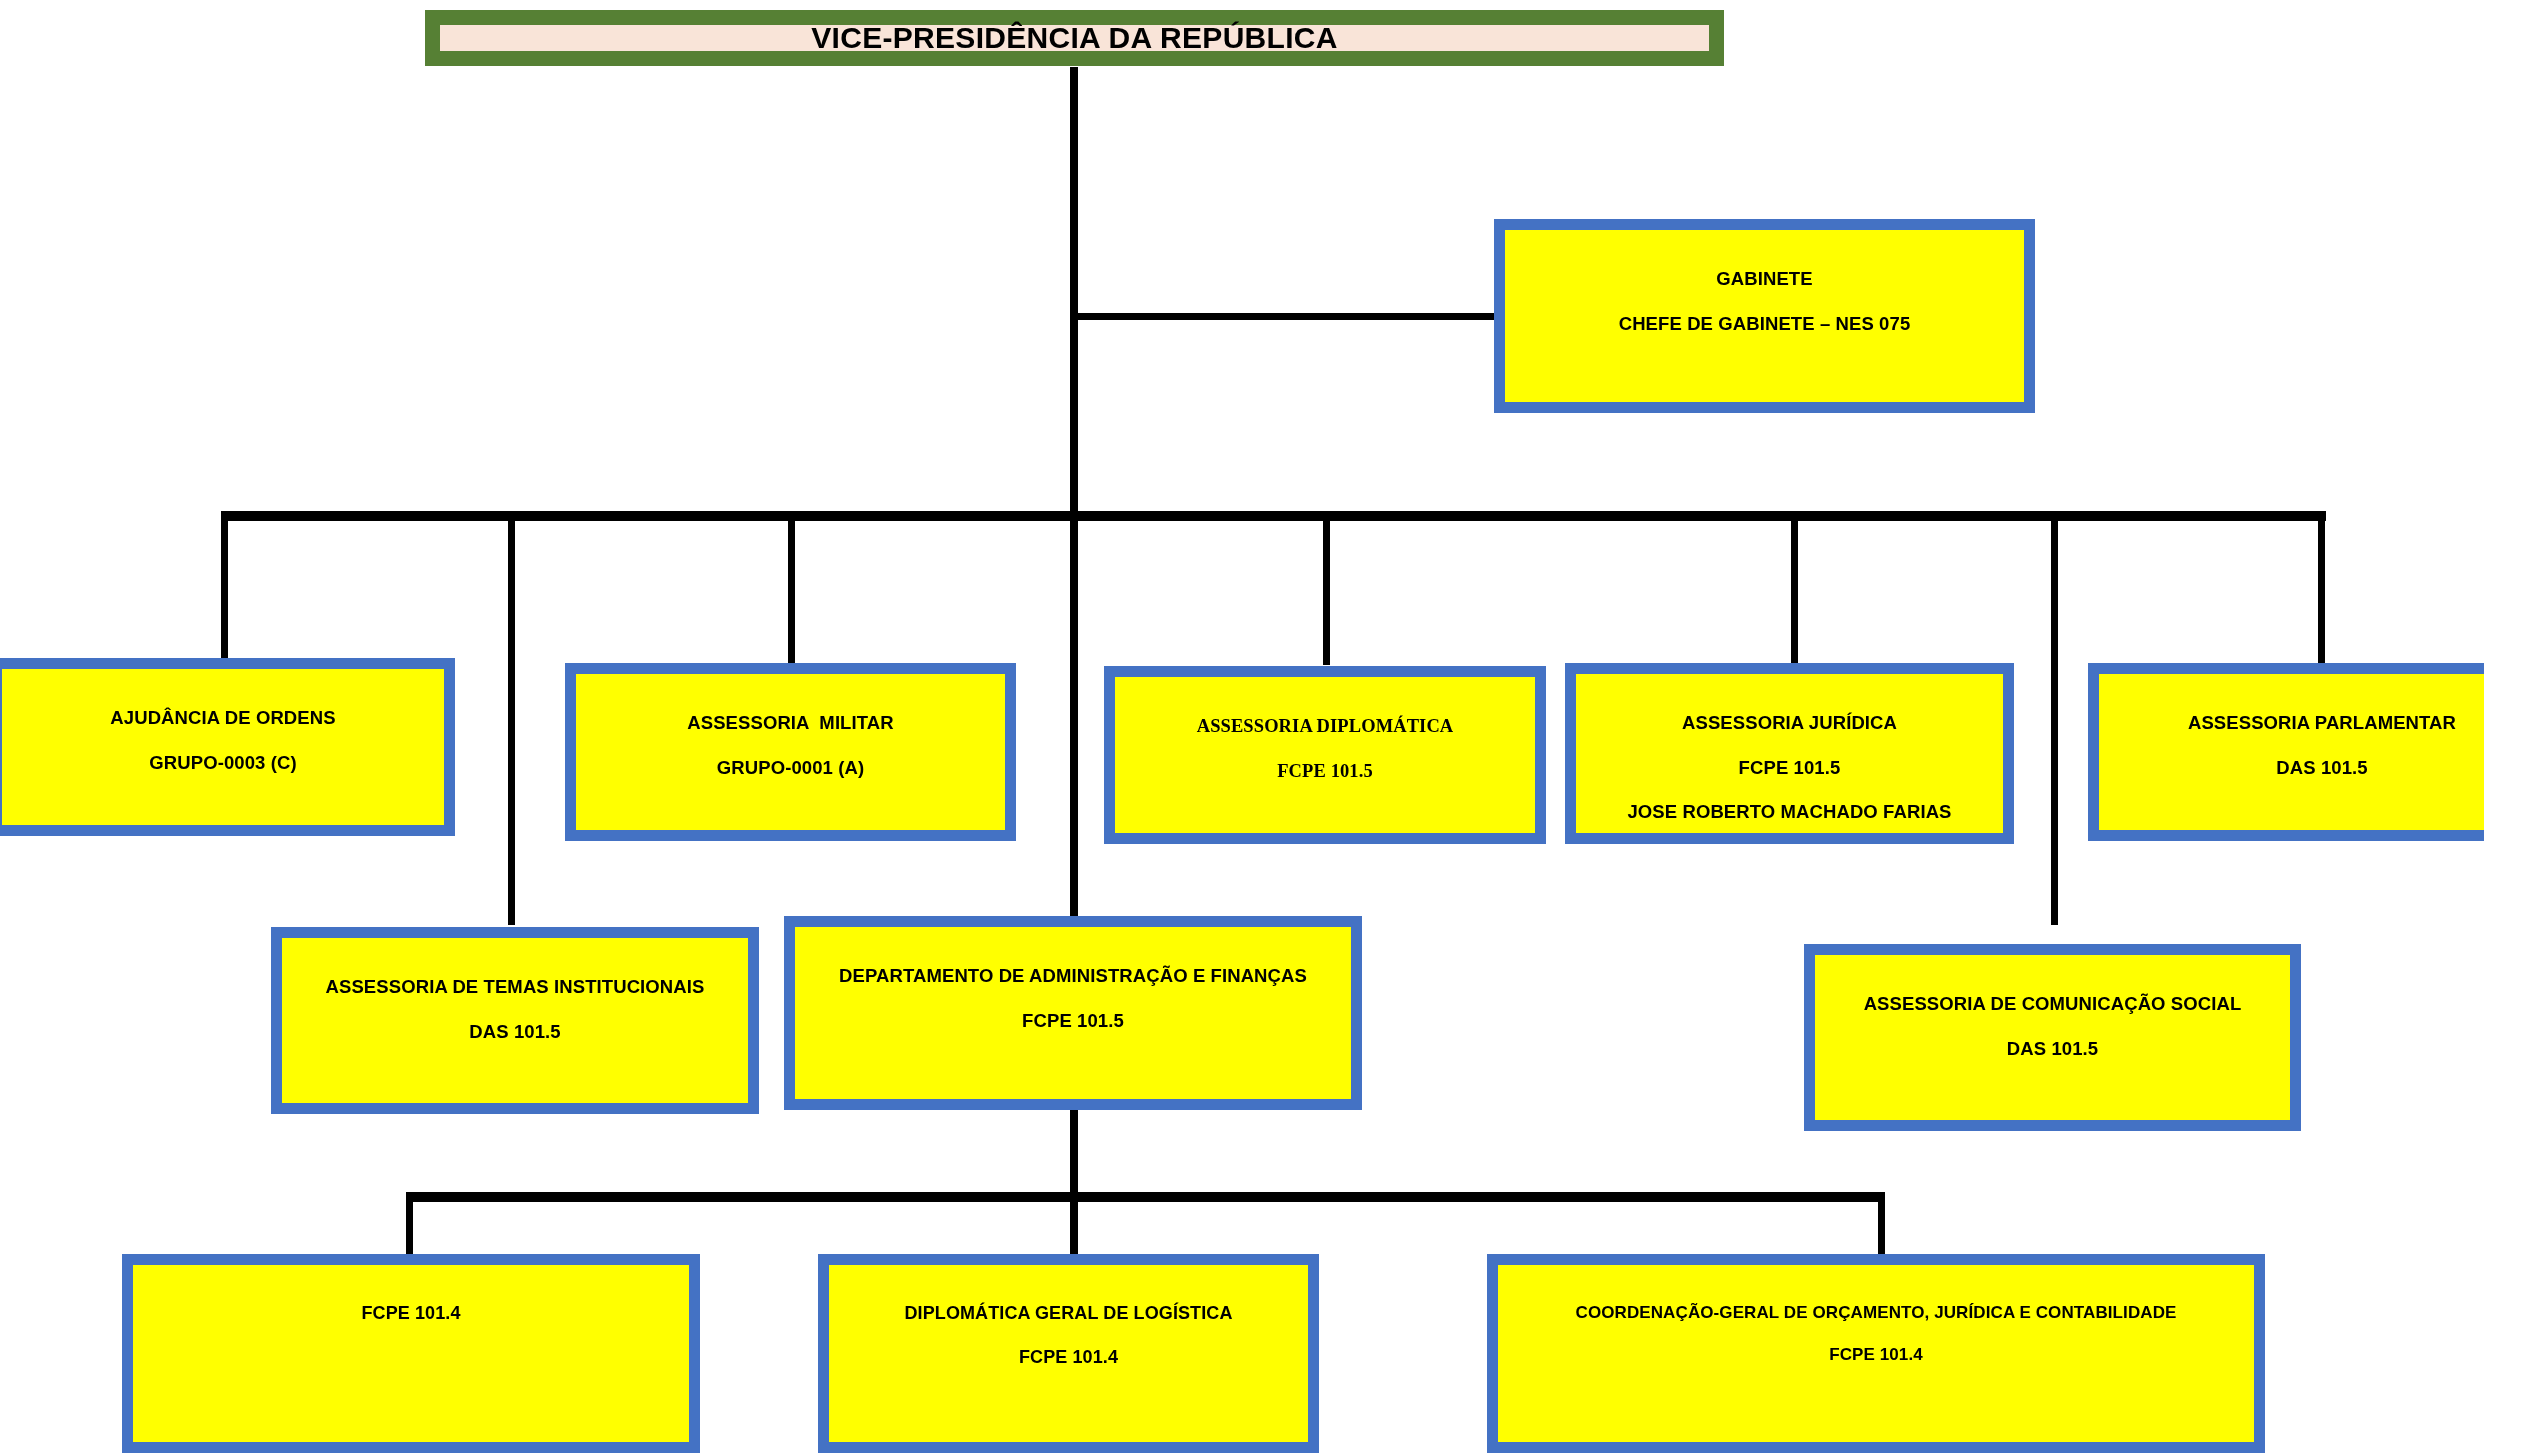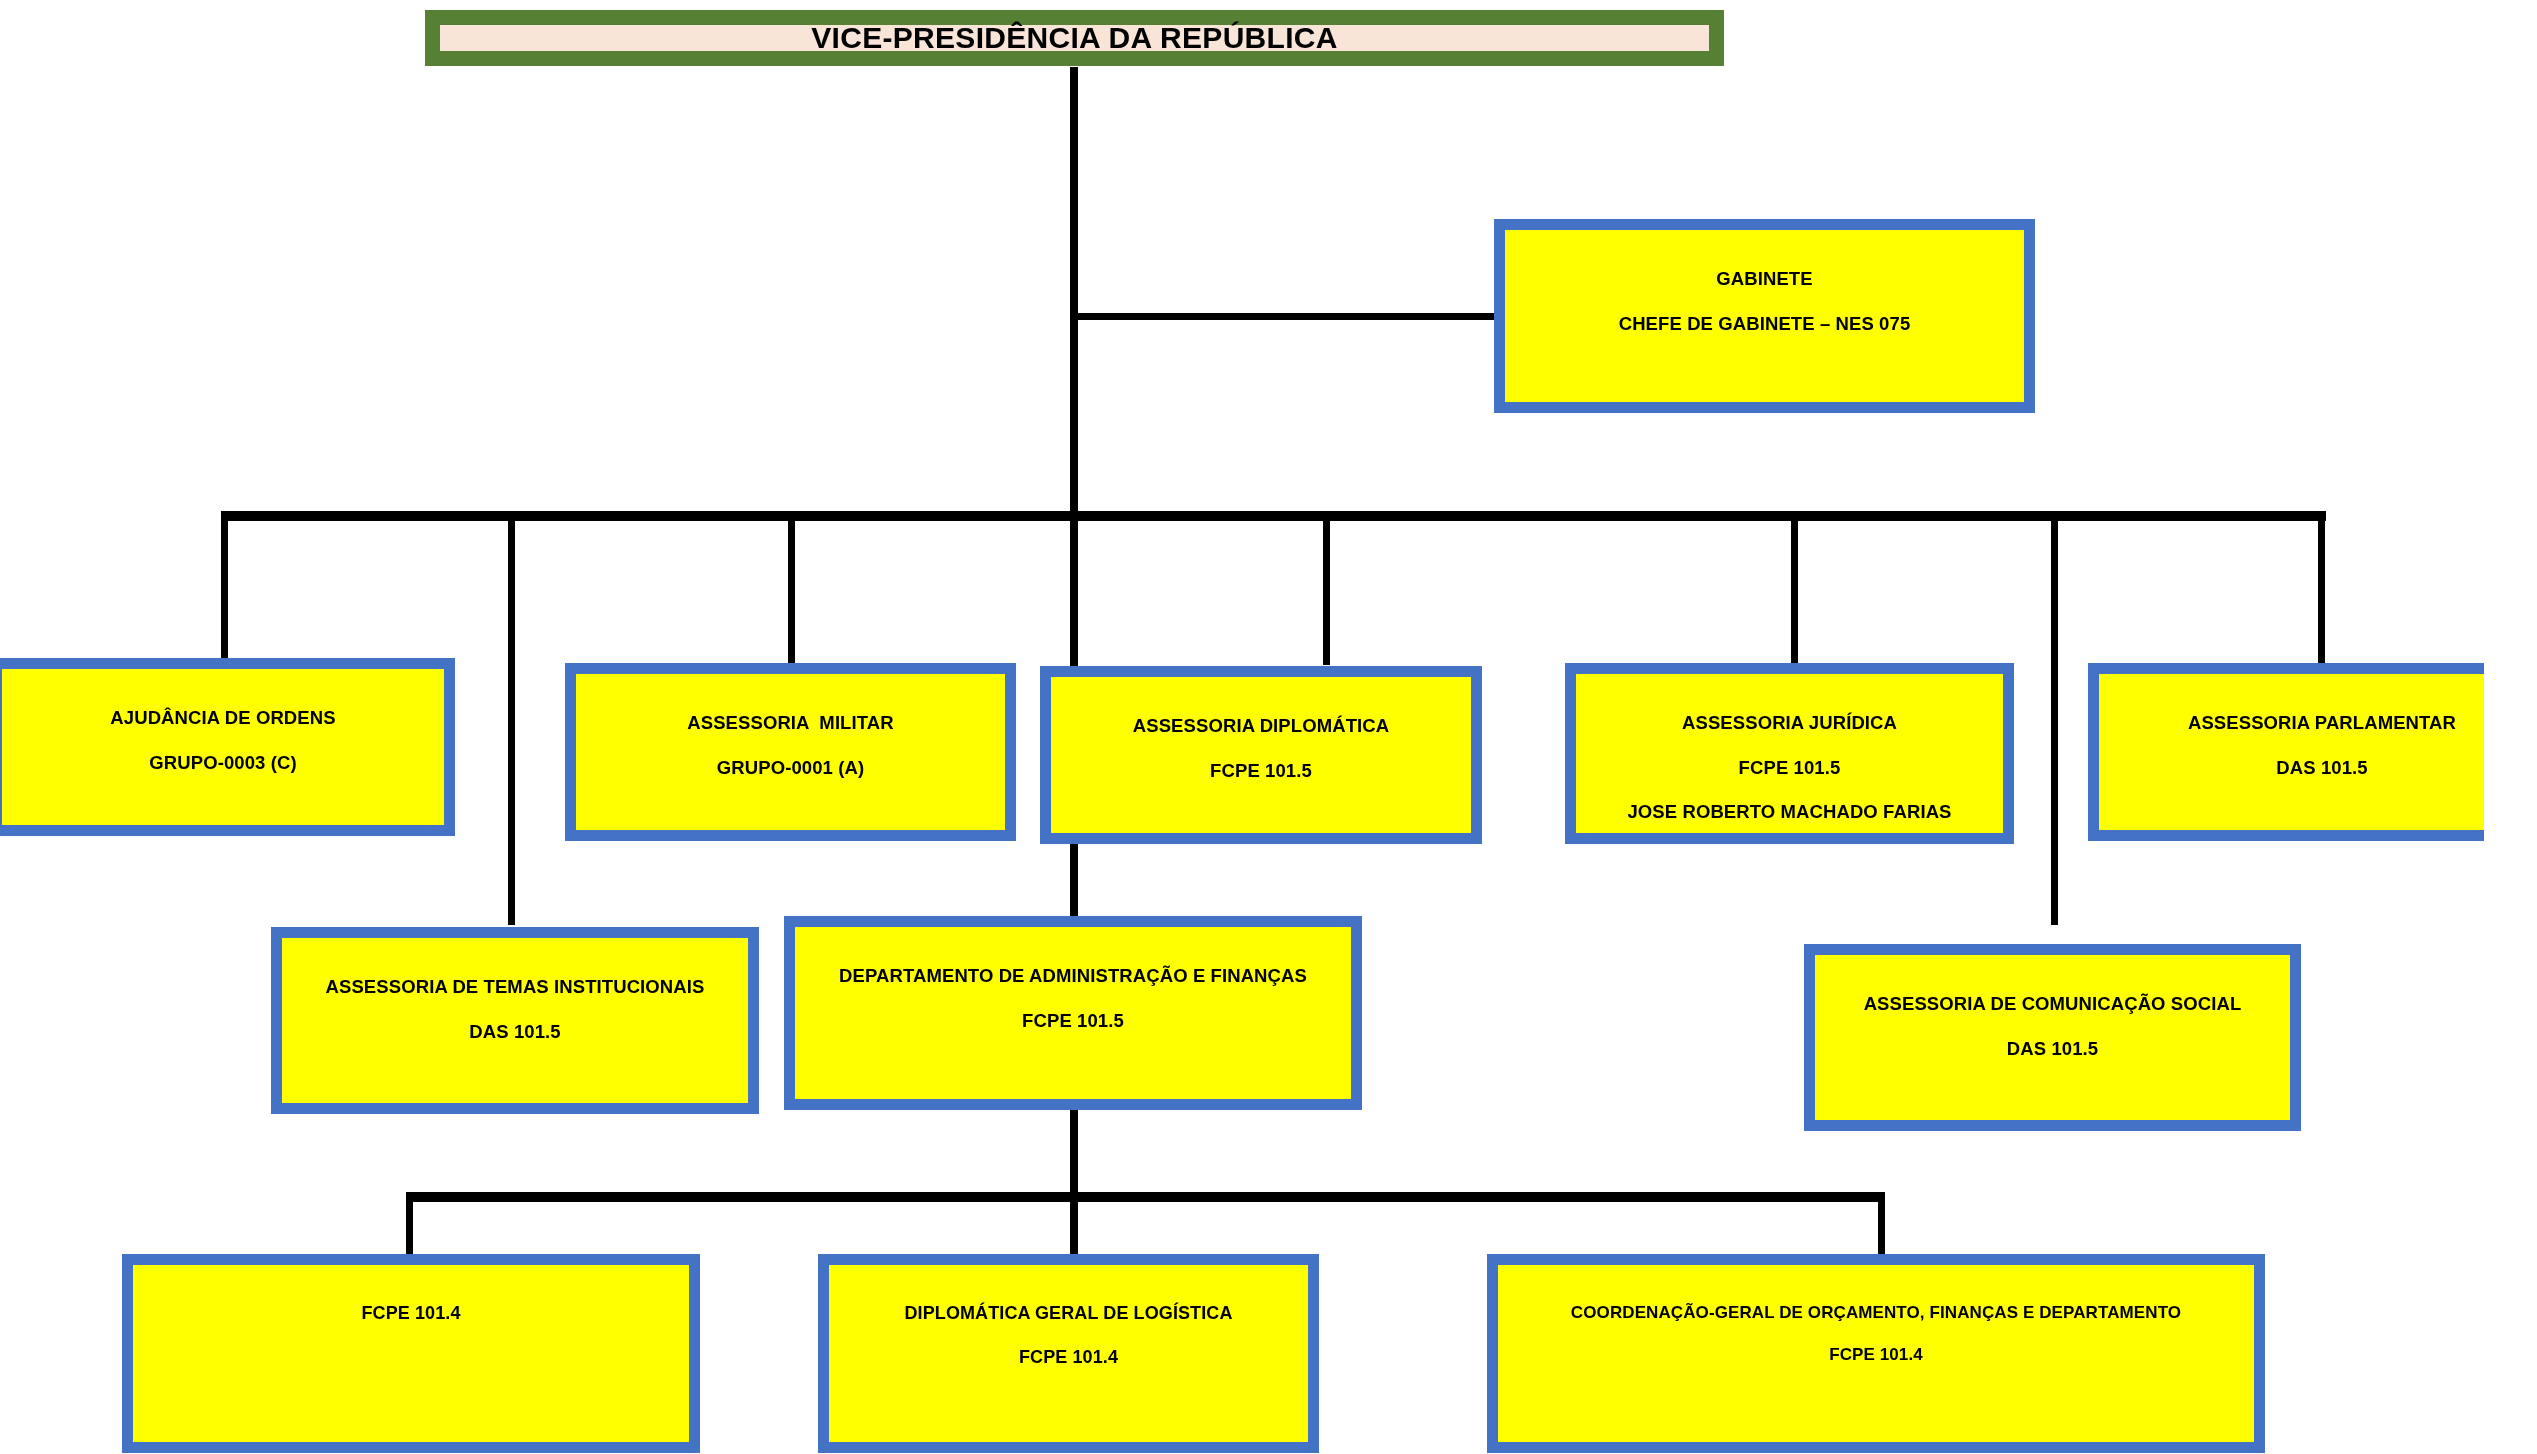--- a/index.html
+++ b/index.html
@@ -98,21 +98,21 @@
     </div>
   </div>
 
   <div class="node" style="left:565px;top:663px;width:451px;height:178px;">
     <div class="lines">
       <span class="ln">ASSESSORIA  MILITAR</span>
       <span class="ln">GRUPO-0001 (A)</span>
     </div>
   </div>
 
-  <div class="node" style="left:1040px;top:666px;width:442px;height:178px;">
+  <div class="node" style="left:1104px;top:666px;width:442px;height:178px;font-family:Liberation Serif, serif;">
     <div class="lines">
       <span class="ln">ASSESSORIA DIPLOMÁTICA</span>
       <span class="ln">FCPE 101.5</span>
     </div>
   </div>
 
   <div class="node" style="left:1565px;top:663px;width:449px;height:181px;">
     <div class="lines">
       <span class="ln">ASSESSORIA JURÍDICA</span>
       <span class="ln">FCPE 101.5</span>
@@ -156,19 +156,19 @@
 
   <div class="node small" style="left:818px;top:1254px;width:501px;height:199px;">
     <div class="lines">
       <span class="ln">DIPLOMÁTICA GERAL DE LOGÍSTICA</span>
       <span class="ln">FCPE 101.4</span>
     </div>
   </div>
 
   <div class="node tiny" style="left:1487px;top:1254px;width:778px;height:199px;">
     <div class="lines">
-      <span class="ln">COORDENAÇÃO-GERAL DE ORÇAMENTO, FINANÇAS E DEPARTAMENTO</span>
+      <span class="ln">COORDENAÇÃO-GERAL DE ORÇAMENTO, JURÍDICA E CONTABILIDADE</span>
       <span class="ln">FCPE 101.4</span>
     </div>
   </div>
 
 </div>
 
 
 </body></html>

